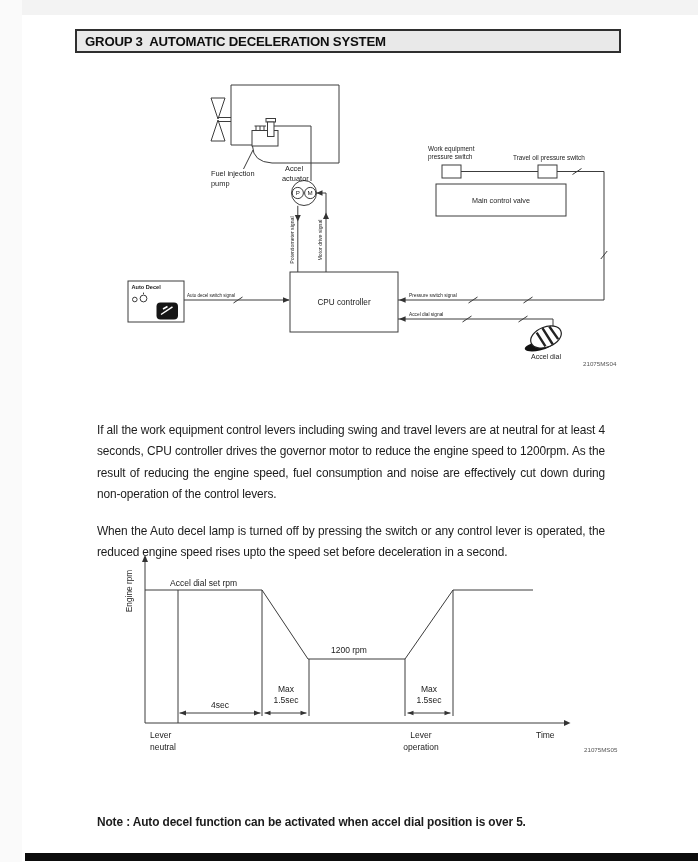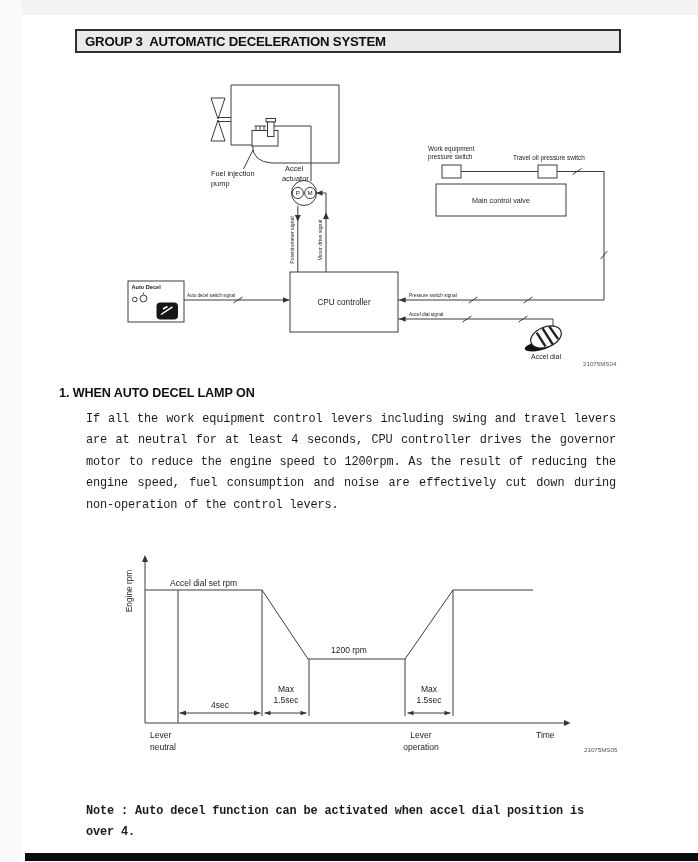--- a/index.html
+++ b/index.html
@@ -7,21 +7,21 @@
         font-family:"Liberation Sans",sans-serif;color:#1d1d1d;}
   .tstrip{position:absolute;left:0;top:0;width:698px;height:15px;background:#f3f3f3;}
   .lstrip{position:absolute;left:0;top:0;width:22px;height:862px;background:#fafafa;}
   .titlebox{position:absolute;left:75px;top:29px;width:546px;height:24px;background:#e9e9e9;
             border:2px solid #2f2f2f;box-sizing:border-box;display:flex;align-items:center;
             padding-left:8px;}
   .titletext{font-weight:bold;font-size:13.2px;color:#0f0f0f;letter-spacing:-0.2px;white-space:pre;}
   .h{position:absolute;left:59px;font-weight:bold;font-size:12.6px;color:#101010;letter-spacing:-0.1px;}
   .body{position:absolute;left:82px;width:538px;font-size:11.9px;line-height:21.4px;
         color:#1c1c1c;text-align:justify;letter-spacing:-0.12px;}
-  .body p{margin:4px;font-family:Liberation Mono, monospace;}
+  .body p{margin:15px;}
   .note{font-weight:bold;text-align:left;}
   .bbar{position:absolute;left:25px;top:853px;width:673px;height:8px;background:#0c0c0c;}
   svg{position:absolute;left:0;}
   .ln{stroke:#3c3c3c;stroke-width:1;fill:none;}
   .fillw{fill:#ffffff;}
   .arr{fill:#333333;stroke:none;}
   .dtxt{font-family:"Liberation Sans",sans-serif;fill:#222222;}
   .code{fill:#555555;}
 </style>
 </head>
@@ -129,23 +129,23 @@
       <ellipse cx="539" cy="346" rx="14.5" ry="4.6" fill="#111111" transform="rotate(-12 539 346)"></ellipse>
       <g transform="rotate(-22 546 337)">
         <ellipse cx="546" cy="337" rx="16" ry="10" fill="#ffffff" stroke="#222222" stroke-width="1.2"></ellipse>
         <path d="M539 329.5 L542 345.5 M546 327.5 L549.5 346.5 M553 328.5 L556.5 343.5" stroke="#222222" stroke-width="2.4" fill="none"></path>
       </g>
     </g>
     <text class="dtxt" x="531" y="358.8" font-size="7">Accel dial</text>
     <text class="dtxt code" x="583" y="366" font-size="6.2">21075MS04</text>
   </svg>
 
-  <div class="h" style="top:386px">1. WHEN AUTO DECEL LAMP ON</div>
   <div class="body" style="top:405px">
     <p>If all the work equipment control levers including swing and travel levers are at neutral for at least 4 seconds, CPU controller drives the governor motor to reduce the engine speed to 1200rpm.  As the result of reducing the engine speed, fuel consumption and noise are effectively cut down during non-operation of the control levers.</p>
+    <p>When the Auto decel lamp is turned off by pressing the switch or any control lever is operated, the reduced engine speed rises upto the speed set before deceleration in a second.</p>
   </div>
 
   <svg style="top:545px;width:698px;height:225px" viewBox="0 545 698 225">
 
     <g>
       <path class="ln" d="M145 559 V723 H564"></path>
       <polygon class="arr" points="142,562 148,562 145,555"></polygon>
       <polygon class="arr" points="564,720 564,726 570.5,723"></polygon>
     </g>
     <text class="dtxt" font-size="8.3" text-anchor="middle" transform="rotate(-90 132 591)" x="132" y="591">Engine rpm</text>
@@ -180,17 +180,17 @@
 
     <text class="dtxt" x="150" y="738" font-size="8.5">Lever</text>
     <text class="dtxt" x="150" y="749.5" font-size="8.5">neutral</text>
     <text class="dtxt" x="421" y="738" font-size="8.5" text-anchor="middle">Lever</text>
     <text class="dtxt" x="421" y="749.5" font-size="8.5" text-anchor="middle">operation</text>
 
     <text class="dtxt code" x="584" y="751.5" font-size="6.2">21075MS05</text>
   </svg>
 
   <div class="body" style="top:797px">
-    <p class="note">Note : Auto decel function can be activated when accel dial position is over 4.</p>
+    <p class="note">Note : Auto decel function can be activated when accel dial position is over 5.</p>
   </div>
 
   <div class="bbar"></div>
 </div>
 
 </body></html>

